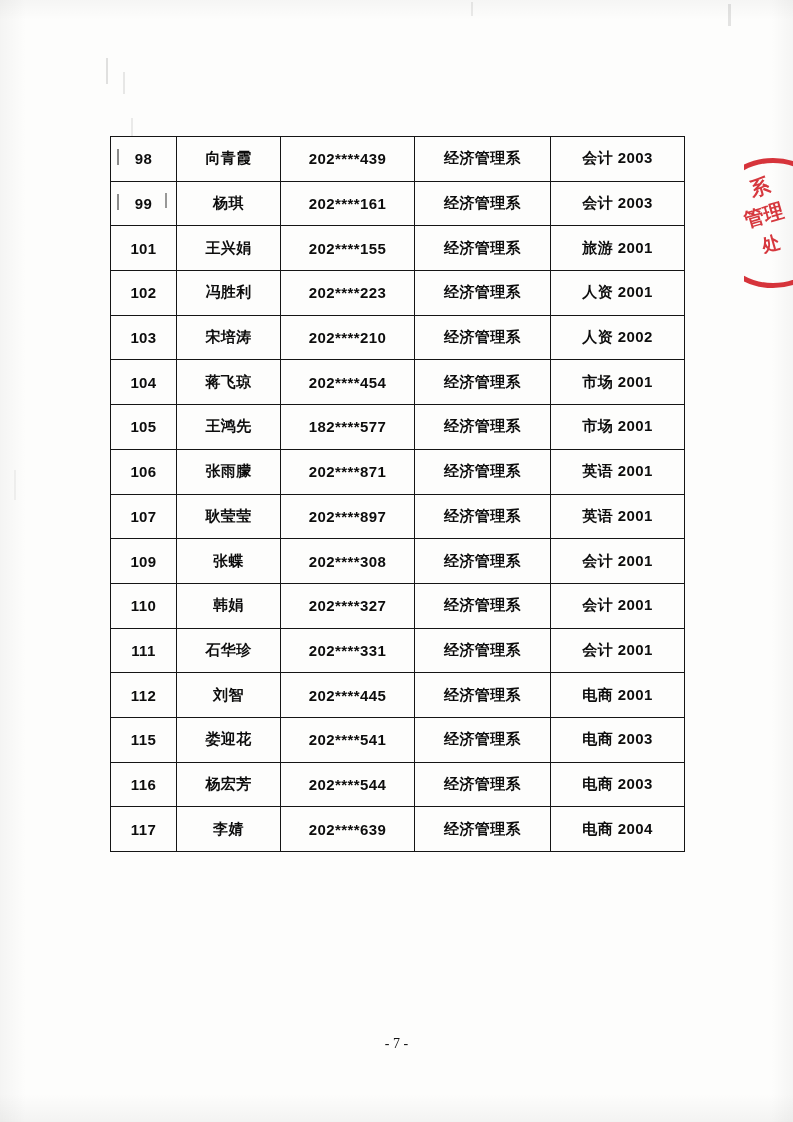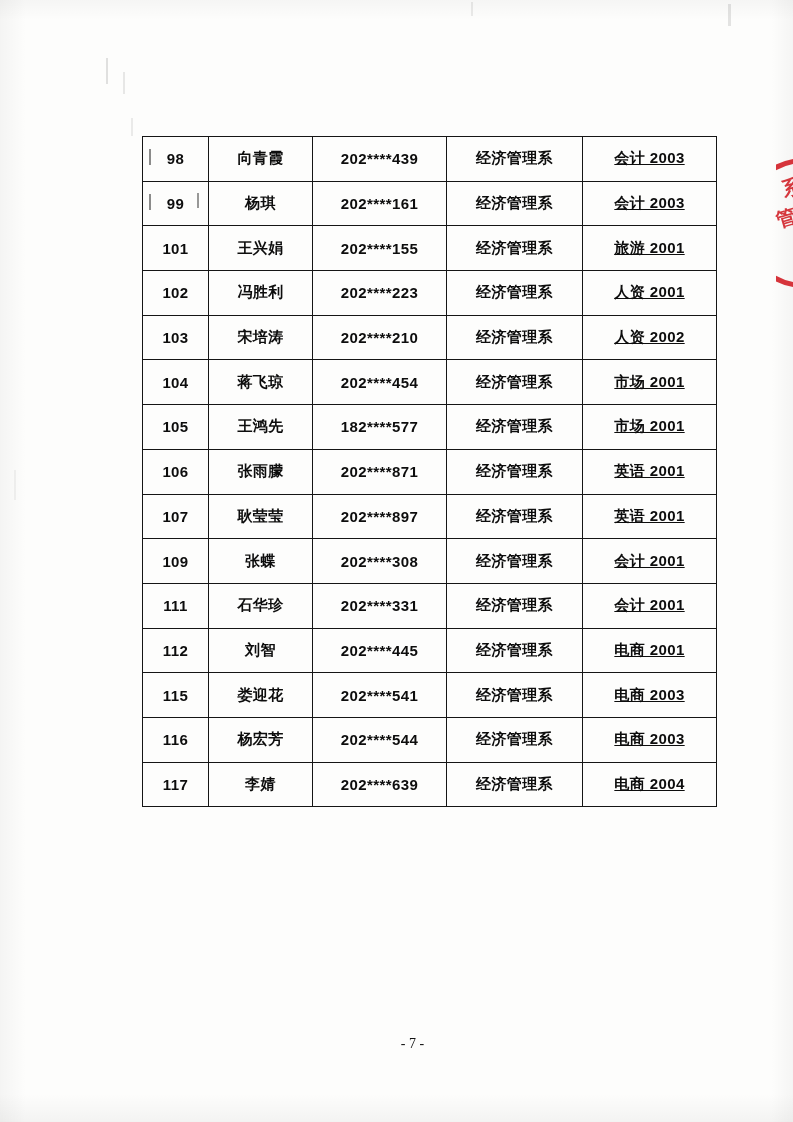--- a/index.html
+++ b/index.html
@@ -37,21 +37,20 @@
   .streak.s1 { left: 106px; top: 58px;  width: 2px; height: 26px; opacity: .45; }
   .streak.s2 { left: 123px; top: 72px;  width: 2px; height: 22px; opacity: .35; }
   .streak.s3 { left: 131px; top: 118px; width: 2px; height: 18px; opacity: .30; }
   .streak.s4 { left: 728px; top: 4px;   width: 3px; height: 22px; opacity: .40; }
   .streak.s5 { left: 471px; top: 2px;   width: 2px; height: 14px; opacity: .30; }
   .streak.s6 { left: 14px;  top: 470px; width: 2px; height: 30px; opacity: .18; }
 
   .doc {
     position: absolute;
     inset: 0;
-    margin-left: 32px;
   }
 
   table.roster {
     position: absolute;
     left: 110px;
     top: 136px;
     width: 574px;
     border-collapse: collapse;
     table-layout: fixed;
   }
@@ -70,21 +69,21 @@
   col.c-index { width: 66px; }
   col.c-name  { width: 104px; }
   col.c-id    { width: 134px; }
   col.c-dept  { width: 136px; }
   col.c-class { width: 134px; }
 
   td.cell-index { font-weight: 700; font-size: 15px; }
   td.cell-name  { font-weight: 700; font-size: 16px; letter-spacing: 1px; }
   td.cell-id    { font-weight: 700; font-size: 15px; letter-spacing: 0.2px; }
   td.cell-dept  { font-weight: 700; font-size: 15px; letter-spacing: 0.5px; }
-  td.cell-class { font-weight: 700; font-size: 15px; letter-spacing: 0.5px; text-decoration: underline; }
+  td.cell-class { font-weight: 700; font-size: 15px; letter-spacing: 0.5px; }
 
   
   tr.smudge td.cell-index { position: relative; }
   tr.smudge td.cell-index::before {
     content: "";
     position: absolute;
     left: 6px; top: 12px;
     width: 2px; height: 16px;
     background: rgba(0,0,0,0.45);
   }
@@ -226,20 +225,27 @@
         <td class="cell-class">英语 2001</td>
       </tr>
       <tr>
         <td class="cell-index">109</td>
         <td class="cell-name">张蝶</td>
         <td class="cell-id">202****308</td>
         <td class="cell-dept">经济管理系</td>
         <td class="cell-class">会计 2001</td>
       </tr>
       <tr>
+        <td class="cell-index">110</td>
+        <td class="cell-name">韩娟</td>
+        <td class="cell-id">202****327</td>
+        <td class="cell-dept">经济管理系</td>
+        <td class="cell-class">会计 2001</td>
+      </tr>
+      <tr>
         <td class="cell-index">111</td>
         <td class="cell-name">石华珍</td>
         <td class="cell-id">202****331</td>
         <td class="cell-dept">经济管理系</td>
         <td class="cell-class">会计 2001</td>
       </tr>
       <tr>
         <td class="cell-index">112</td>
         <td class="cell-name">刘智</td>
         <td class="cell-id">202****445</td>

